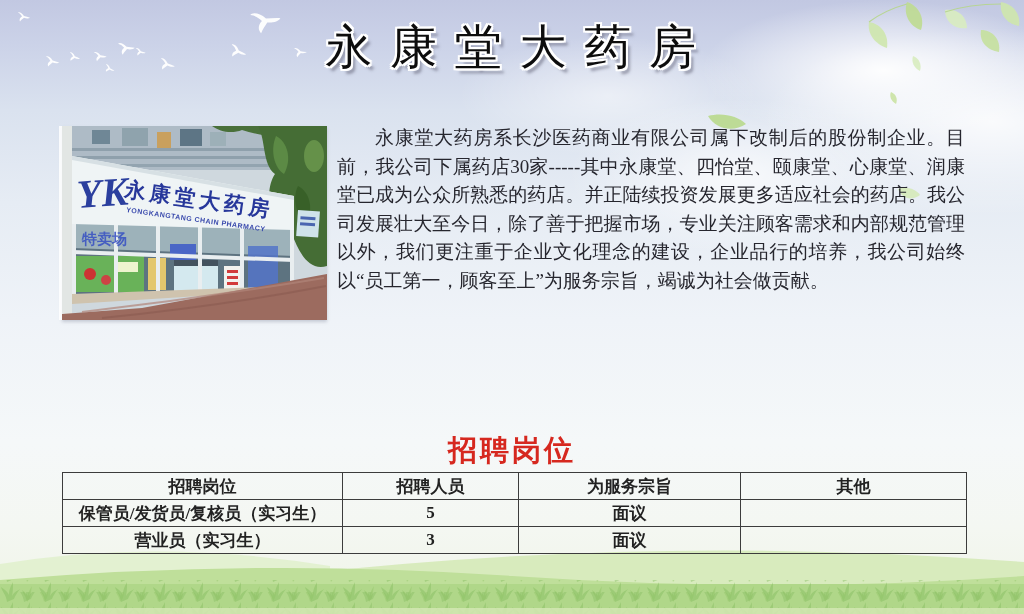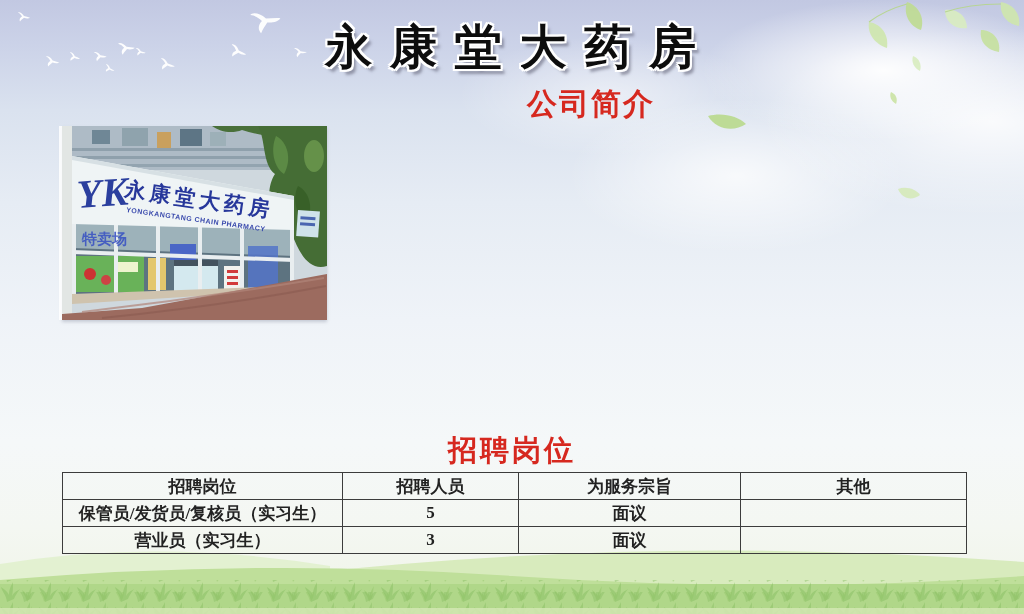--- a/index.html
+++ b/index.html
@@ -15,21 +15,21 @@
       radial-gradient(ellipse 260px 100px at 78% 22%, rgba(255,255,255,.95), rgba(255,255,255,0) 70%),
       radial-gradient(ellipse 320px 130px at 95% 38%, rgba(255,255,255,.85), rgba(255,255,255,0) 72%),
       radial-gradient(ellipse 240px 110px at 55% 55%, rgba(255,255,255,.75), rgba(255,255,255,0) 70%),
       radial-gradient(ellipse 200px 80px at 35% 30%, rgba(255,255,255,.5), rgba(255,255,255,0) 75%);
   }
   .doves{position:absolute;left:18px;top:12px;z-index:2;}
   .leaves-tr{position:absolute;right:0;top:0;z-index:2;}
   .leaf-single{position:absolute;z-index:2;}
   .title{
     position:absolute;top:16px;left:0;width:100%;text-align:center;z-index:3;
-    font-size:47px;font-weight:bold;color:#0d0d0d;letter-spacing:3px;
+    font-size:47px;font-weight:normal;color:#0d0d0d;letter-spacing:3px;
     text-shadow:-2px 0 0 #fff,2px 0 0 #fff,0 -2px 0 #fff,0 2px 0 #fff,
                 -2px -2px 0 #fff,2px -2px 0 #fff,-2px 2px 0 #fff,2px 2px 0 #fff,
                 4px 5px 3px rgba(90,90,110,.55);
   }
   .sec1{
     position:absolute;left:527px;top:84px;z-index:3;
     font-family:"Liberation Sans","DejaVu Sans",sans-serif;
     font-size:30px;font-weight:bold;color:#d6281f;letter-spacing:2px;
   }
   .sec2{
@@ -101,21 +101,20 @@
   </svg>
 
   <svg class="leaf-single" style="left:706px;top:112px;" width="42" height="26" viewBox="0 0 42 26">
     <path d="M2,4 C16,0 32,4 40,12 C28,20 10,18 2,4 Z" fill="#b8d98c" opacity="0.9"></path>
   </svg>
   <svg class="leaf-single" style="left:896px;top:186px;" width="26" height="18" viewBox="0 0 26 18">
     <path d="M2,3 C10,0 20,3 24,9 C16,15 6,13 2,3 Z" fill="#d2e8b2" opacity="0.8"></path>
   </svg>
 
   <div class="title">永 康 堂 大 药 房</div>
-  <div class="sec1">公司简介</div>
 
   <div class="content">
     <div class="photo">
       <svg width="265" height="194" viewBox="0 0 265 194">
 
         <rect x="0" y="0" width="265" height="194" fill="#cfd8de"></rect>
         <rect x="0" y="0" width="10" height="194" fill="#e2e6e4"></rect>
 
         <rect x="10" y="0" width="220" height="44" fill="#aebbc6"></rect>
         <rect x="30" y="4" width="18" height="14" fill="#6f8796"></rect>
@@ -171,20 +170,21 @@
         <rect x="236" y="84" width="22" height="26" fill="#cfe3ea" transform="rotate(4 236 84)"></rect>
         <rect x="239" y="90" width="15" height="3" fill="#4a66b0" transform="rotate(4 236 84)"></rect>
         <rect x="239" y="96" width="15" height="3" fill="#4a66b0" transform="rotate(4 236 84)"></rect>
 
         <polygon points="10,168 232,160 265,152 265,162 10,178" fill="#cfc3ae"></polygon>
         <polygon points="0,194 0,188 80,182 265,148 265,194" fill="#9c6b5f"></polygon>
         <path d="M20,186 Q140,172 262,152" stroke="#b08579" stroke-width="2" fill="none" opacity="0.7"></path>
         <path d="M40,192 Q160,180 264,160" stroke="#8a5a50" stroke-width="2" fill="none" opacity="0.6"></path>
       </svg>
     </div>
+    <p>永康堂大药房系长沙医药商业有限公司属下改制后的股份制企业。目前，我公司下属药店30家-----其中永康堂、四怡堂、颐康堂、心康堂、润康堂已成为公众所熟悉的药店。并正陆续投资发展更多适应社会的药店。我公司发展壮大至今日，除了善于把握市场，专业关注顾客需求和内部规范管理以外，我们更注重于企业文化理念的建设，企业品行的培养，我公司始终以“员工第一，顾客至上”为服务宗旨，竭诚为社会做贡献。</p>
   </div>
 
   <div class="sec2">招聘岗位</div>
 
   <svg class="grass" width="1024" height="92" viewBox="0 0 1024 92">
     <defs>
       <pattern id="tuft" width="38" height="20" patternUnits="userSpaceOnUse">
         <path d="M7,20 C6,12 2,10 1,5 C5,8 8,10 9,13 C9,7 11,4 13,0 C13,6 13,10 12,14 C14,10 17,9 20,7 C17,11 15,14 14,17 Z" fill="#7fb85a"></path>
         <path d="M27,20 C26,14 23,12 22,8 C25,10 27,12 28,14 C28,10 30,7 32,4 C31,9 31,13 30,16 Z" fill="#8cc161"></path>
       </pattern>

